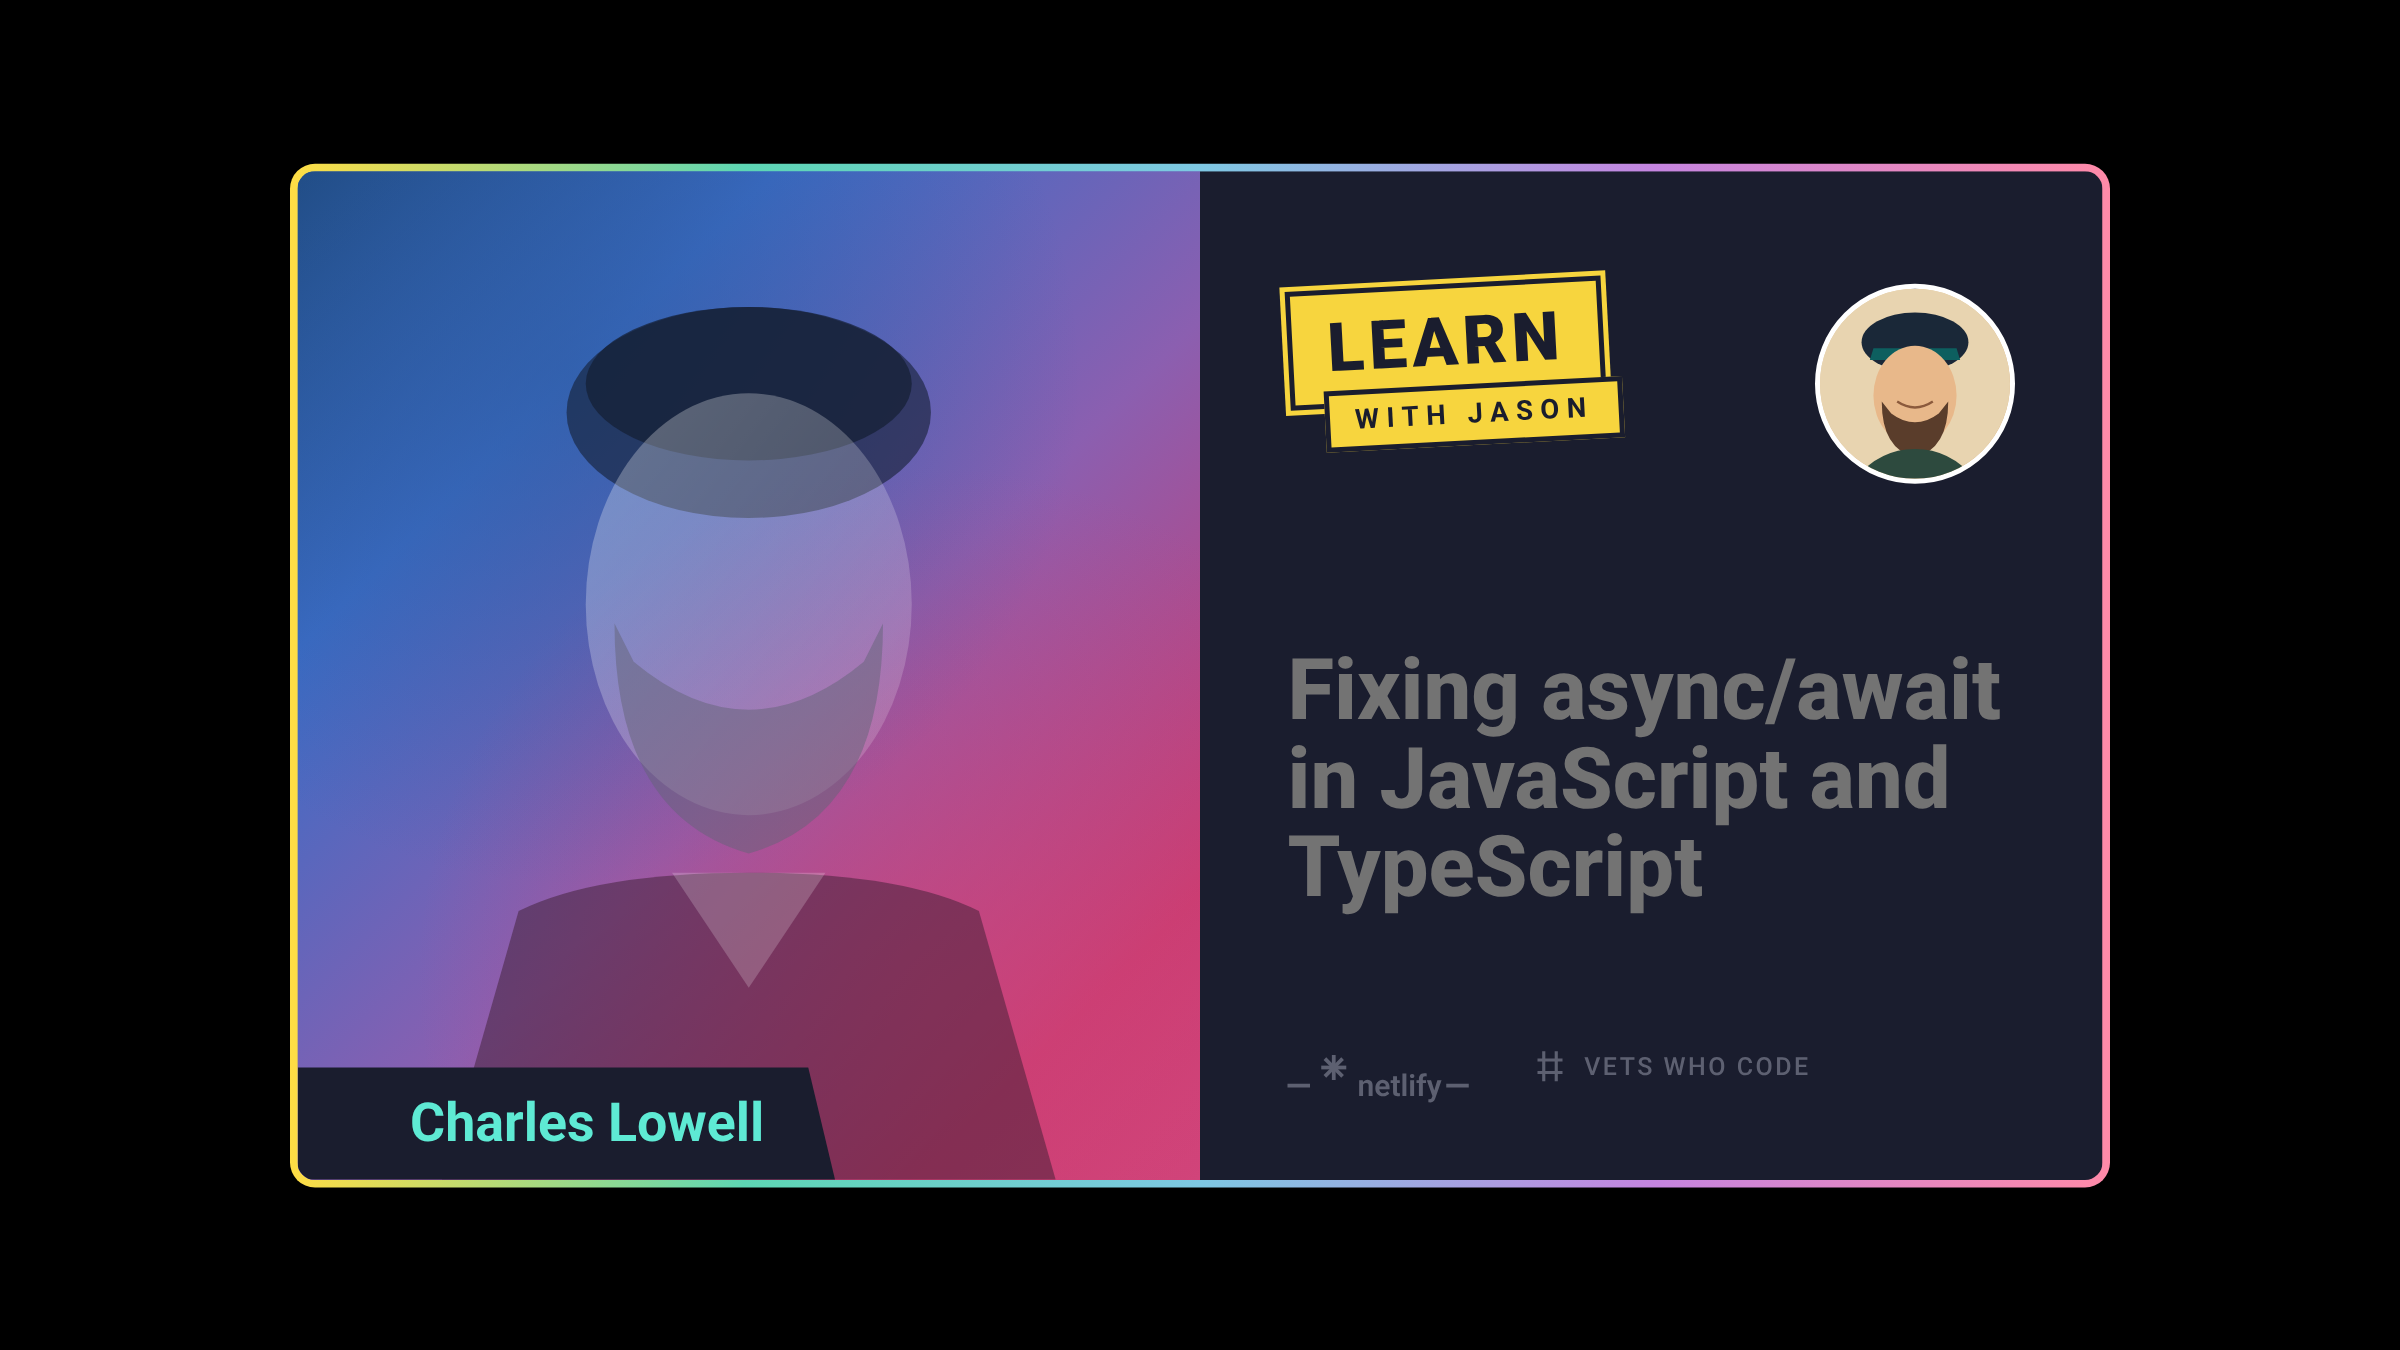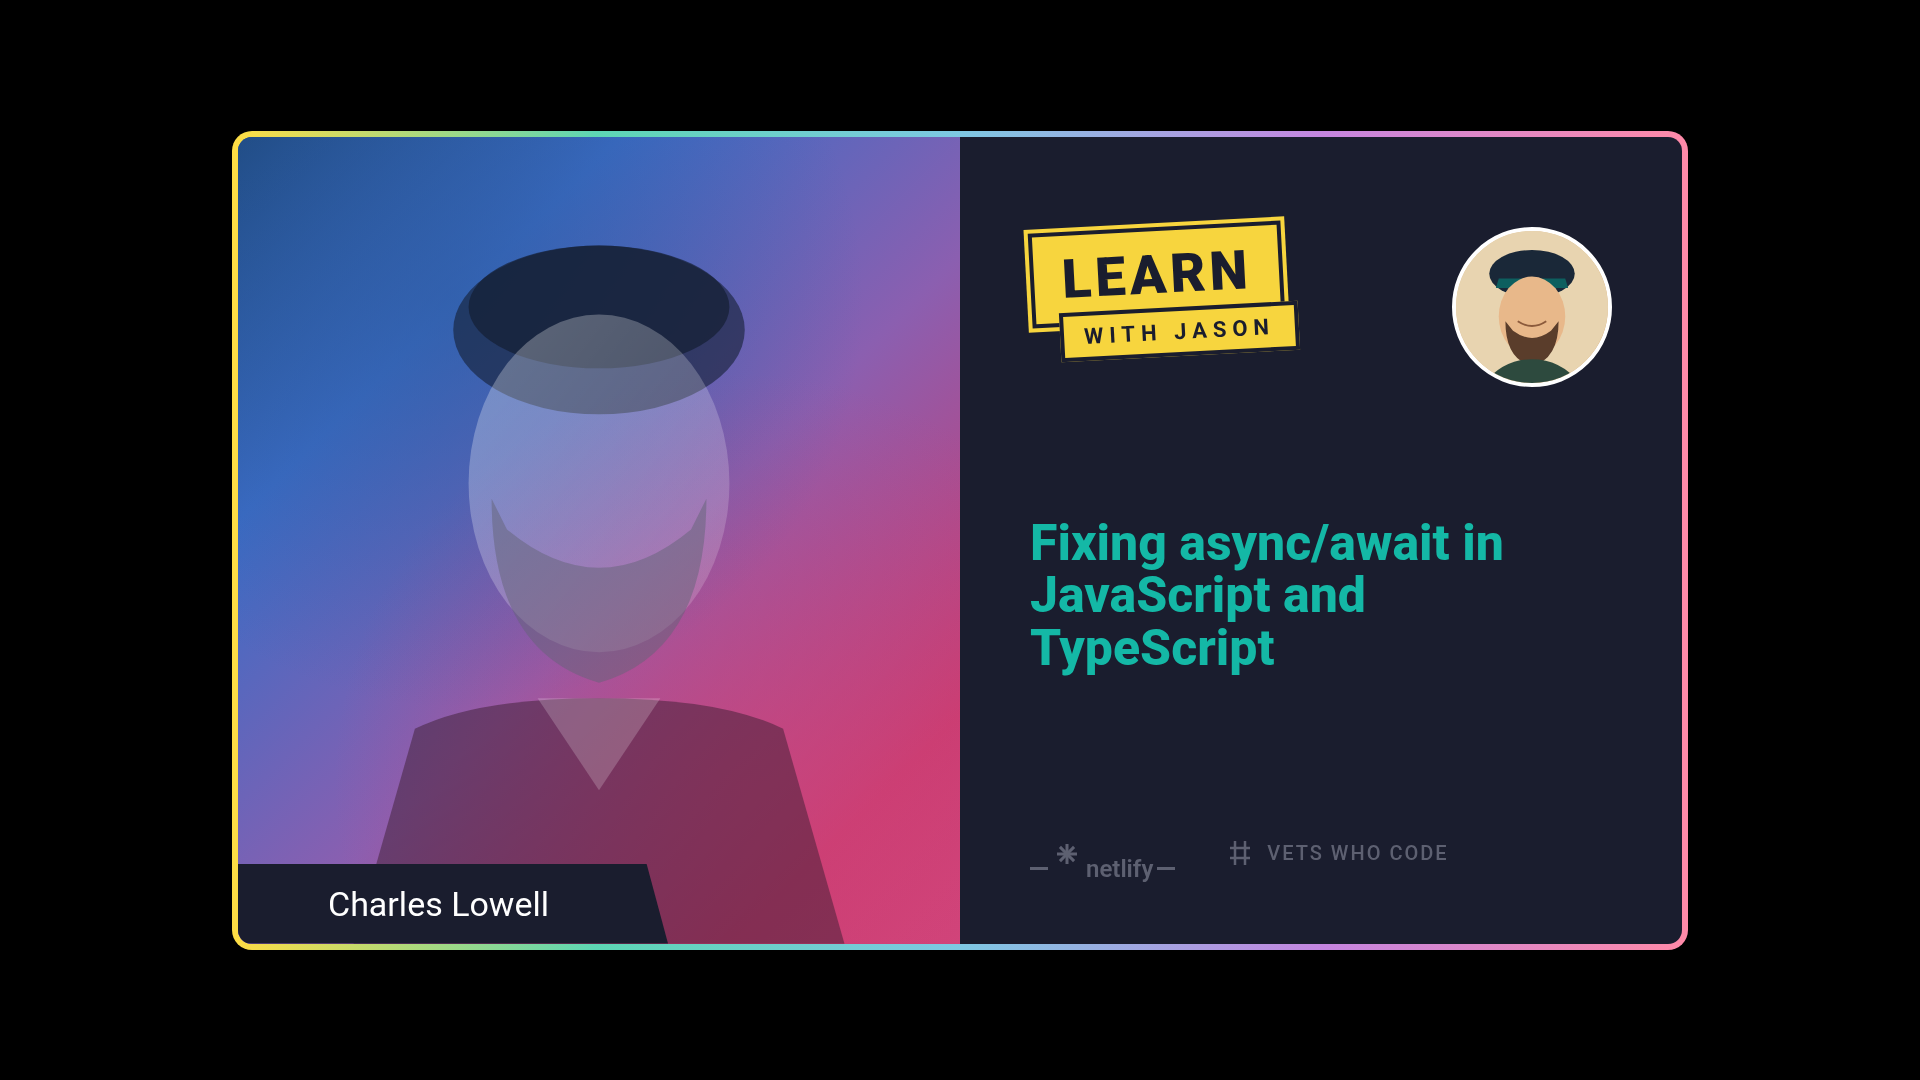--- a/index.html
+++ b/index.html
@@ -78,23 +78,23 @@
       position: absolute;
       bottom: 0;
       left: 0;
       background: #1a1d2e;
       padding: 20px 50px 20px 90px;
       clip-path: polygon(0 0, 95% 0, 100% 100%, 0 100%);
       width: 430px;
     }
     
     .guest-name {
-      color: #ffffff;
-      font-size: 34px;
-      font-weight: 400;
+      color: #5eead4;
+      font-size: 43px;
+      font-weight: 700;
     }
     
     .right-panel {
       width: 50%;
       background: #1a1d2e;
       position: relative;
       padding: 90px 70px 60px 70px;
       display: flex;
       flex-direction: column;
     }
@@ -154,22 +154,22 @@
     .avatar-person {
       position: absolute;
       bottom: 0;
       left: 50%;
       transform: translateX(-50%);
       width: 100%;
       height: 100%;
     }
     
     .episode-title {
-      color: #14b8a6;
-      font-size: 50px;
+      color: #737373;
+      font-size: 68px;
       font-weight: 800;
       line-height: 1.05;
       margin-bottom: auto;
     }
     
     .sponsors {
       display: flex;
       gap: 50px;
       align-items: center;
       opacity: 0.6;

